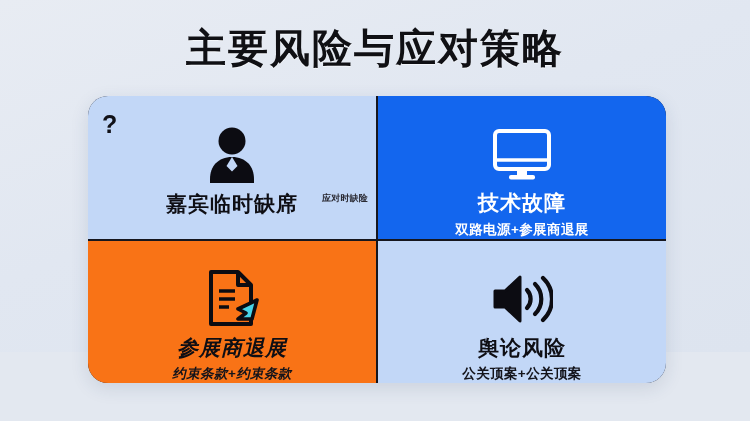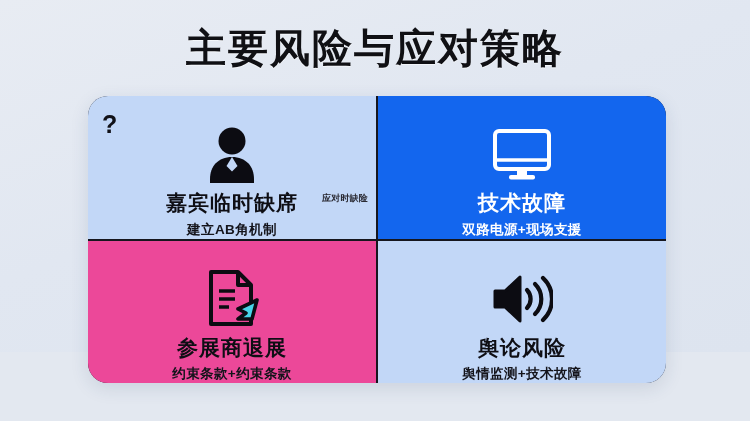--- a/index.html
+++ b/index.html
@@ -53,21 +53,21 @@
     display: flex;
     flex-direction: column;
     align-items: center;
     justify-content: flex-start;
     box-sizing: border-box;
     padding-top: 20px;
     overflow: hidden;
   }
   .quad-q1 { background: #c2d7f7; }
   .quad-q2 { background: #1366ee; }
-  .quad-q3 { background: #ec4899; }
+  .quad-q3 { background: #f97316; font-style: italic; }
   .quad-q4 { background: #c2d7f7; }
 
   .qmark {
     position: absolute;
     left: 14px;
     top: 16px;
     font-size: 25px;
     font-weight: 700;
     color: #111118;
     line-height: 1;
@@ -130,37 +130,36 @@
       <div class="icon-wrap">
         <svg width="52" height="58" viewBox="0 0 52 58" aria-hidden="true">
           <circle cx="26" cy="15" r="13.5" fill="#0c0c12"></circle>
           <path d="M26 31 C12 31 4 40.5 4 53 L4 57 L48 57 L48 53 C48 40.5 40 31 26 31 Z" fill="#0c0c12"></path>
           <path d="M26 31 L20.5 40 L26 45.5 L31.5 40 Z" fill="#c2d7f7"></path>
         </svg>
       </div>
       <div class="title-row">
         <div class="q-title">嘉宾临时缺席</div>
       </div>
-      <div class="q-sub">建立AB角机制</div>
       <div class="q-note">应对时缺险</div>
     </div>
 
     <div class="quad quad-q2">
       <div class="icon-wrap">
         <svg width="60" height="54" viewBox="0 0 60 54" aria-hidden="true">
           <rect x="3" y="3" width="54" height="38" rx="4" ry="4" fill="none" stroke="#ffffff" stroke-width="4"></rect>
           <line x1="5" y1="32" x2="55" y2="32" stroke="#ffffff" stroke-width="3.5"></line>
           <rect x="25" y="41" width="10" height="6" fill="#ffffff"></rect>
           <rect x="17" y="47" width="26" height="4.5" rx="2" fill="#ffffff"></rect>
         </svg>
       </div>
       <div class="title-row">
         <div class="q-title">技术故障</div>
       </div>
-      <div class="q-sub">双路电源+现场支援</div>
+      <div class="q-sub">双路电源+参展商退展</div>
     </div>
 
     <div class="quad quad-q3">
       <div class="icon-wrap">
         <svg width="54" height="60" viewBox="0 0 54 60" aria-hidden="true">
           <path d="M6 3 L33 3 L46 16 L46 55 L6 55 Z" fill="none" stroke="#0c0c12" stroke-width="4" stroke-linejoin="round"></path>
           <path d="M33 3 L33 16 L46 16" fill="none" stroke="#0c0c12" stroke-width="4" stroke-linejoin="round"></path>
           <line x1="14" y1="22" x2="30" y2="22" stroke="#0c0c12" stroke-width="3.6"></line>
           <line x1="14" y1="30" x2="30" y2="30" stroke="#0c0c12" stroke-width="3.6"></line>
           <line x1="14" y1="38" x2="24" y2="38" stroke="#0c0c12" stroke-width="3.6"></line>
@@ -178,17 +177,17 @@
         <svg width="62" height="52" viewBox="0 0 62 52" aria-hidden="true">
           <path d="M4 18 L14 18 L29 4 L29 48 L14 34 L4 34 Z" fill="#0c0c12" stroke="#0c0c12" stroke-width="3" stroke-linejoin="round"></path>
           <path d="M36 17 A13 13 0 0 1 36 35" fill="none" stroke="#0c0c12" stroke-width="4.2" stroke-linecap="round"></path>
           <path d="M44 11 A21 21 0 0 1 44 41" fill="none" stroke="#0c0c12" stroke-width="4.2" stroke-linecap="round"></path>
           <path d="M52 5 A29 29 0 0 1 52 47" fill="none" stroke="#0c0c12" stroke-width="4.2" stroke-linecap="round"></path>
         </svg>
       </div>
       <div class="title-row">
         <div class="q-title">舆论风险</div>
       </div>
-      <div class="q-sub">舆情监测+技术故障</div>
+      <div class="q-sub">公关顶案+公关顶案</div>
     </div>
 
   </div>
 </div>
 
 </body></html>

